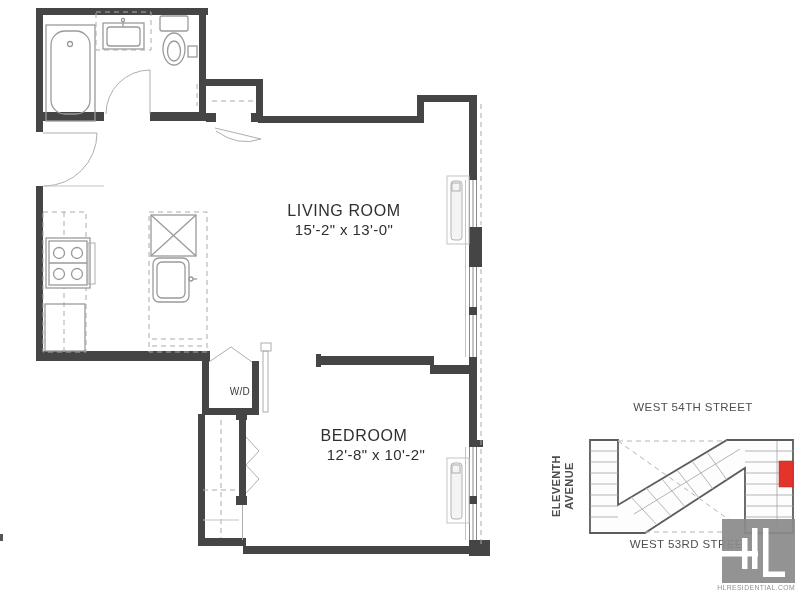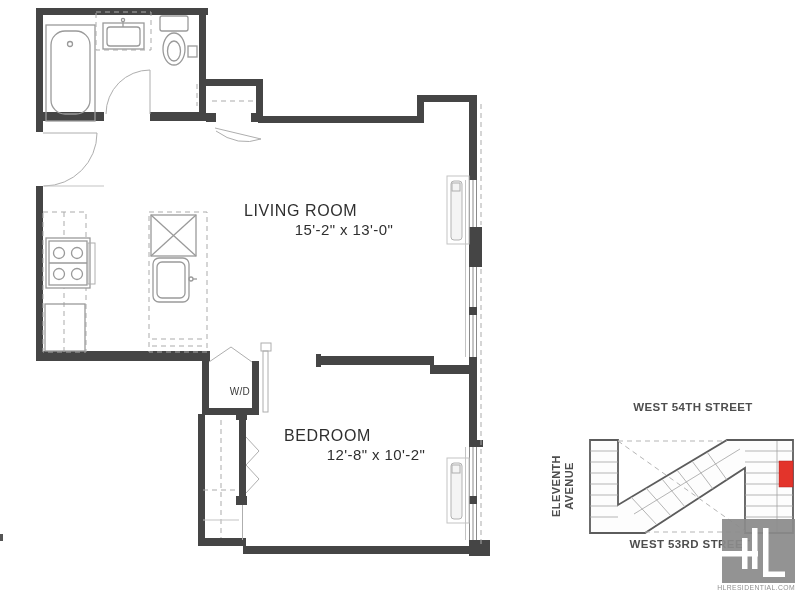--- a/index.html
+++ b/index.html
@@ -14,24 +14,24 @@
   .thin{fill:none;stroke:#aeaeae;stroke-width:1;}
   .lite{fill:none;stroke:#c3c3c3;stroke-width:1;}
   .dash{fill:none;stroke:#ababab;stroke-width:1;stroke-dasharray:5 4;}
   .win{fill:none;stroke:#8a8a8a;stroke-width:1;}
   .radbar{fill:#f4f4f4;stroke:#b3b3b3;stroke-width:1;}
   
   .bldg{fill:#fdfdfd;stroke:#5c5c5c;stroke-width:1.8;}
   .unitline{fill:none;stroke:#a2a2a2;stroke-width:0.8;}
   .lotdash{fill:none;stroke:#b5b5b5;stroke-width:1;stroke-dasharray:5 4;}
   
-  .room-label{color:#2f2f2f;font-size:16px;letter-spacing:0.6px;text-align:left;}
+  .room-label{color:#2f2f2f;font-size:16px;letter-spacing:0.6px;text-align:center;}
   .room-dims{color:#2f2f2f;font-size:15px;letter-spacing:0.4px;text-align:center;}
   .wd-label{color:#3a3a3a;font-size:10px;letter-spacing:0.3px;text-align:right;}
-  .street-label{color:#4e4e4e;font-size:11.5px;font-weight:700;letter-spacing:0.4px;text-align:center;}
+  .street-label{color:#4e4e4e;font-size:11.5px;font-weight:400;letter-spacing:0.4px;text-align:center;}
   .avenue-label{color:#4e4e4e;font-size:11px;font-weight:700;letter-spacing:0.4px;
                 text-align:center;line-height:13px;transform:rotate(-90deg);}
   .website-label{color:#8f8f8f;font-size:6.8px;letter-spacing:0.4px;text-align:right;}
 </style>
 </head>
 <body>
 
 <svg class="abs" style="left:0;top:0" width="800" height="597" viewBox="0 0 800 597">
 
   <g>
@@ -241,21 +241,21 @@
       <line class="lotdash" x1="645" y1="532" x2="745" y2="532"></line>
     </g>
 
     <rect x="779" y="461" width="14" height="26" stroke="#b02020" stroke-width="0.5" fill="#e3342b"></rect>
   </g>
 </svg>
 
 <div class="abs room-label" style="left:244px;top:202px;width:200px">LIVING ROOM</div>
 <div class="abs room-dims" style="left:244px;top:221px;width:200px">15'-2" x 13'-0"</div>
 
-<div class="abs room-label" style="left:284px;top:427px;width:200px">BEDROOM</div>
+<div class="abs room-label" style="left:264px;top:427px;width:200px">BEDROOM</div>
 <div class="abs room-dims" style="left:276px;top:446px;width:200px">12'-8" x 10'-2"</div>
 
 <div class="abs wd-label" style="left:206px;top:386px;width:44px">W/D</div>
 
 <div class="abs street-label" style="left:593px;top:401px;width:200px">WEST 54TH STREET</div>
 <div class="abs street-label" style="left:590px;top:538px;width:200px">WEST 53RD STREET</div>
 
 <div class="abs avenue-label" style="left:503px;top:473px;width:120px;height:26px">
   <div>ELEVENTH</div>
   <div>AVENUE</div>

